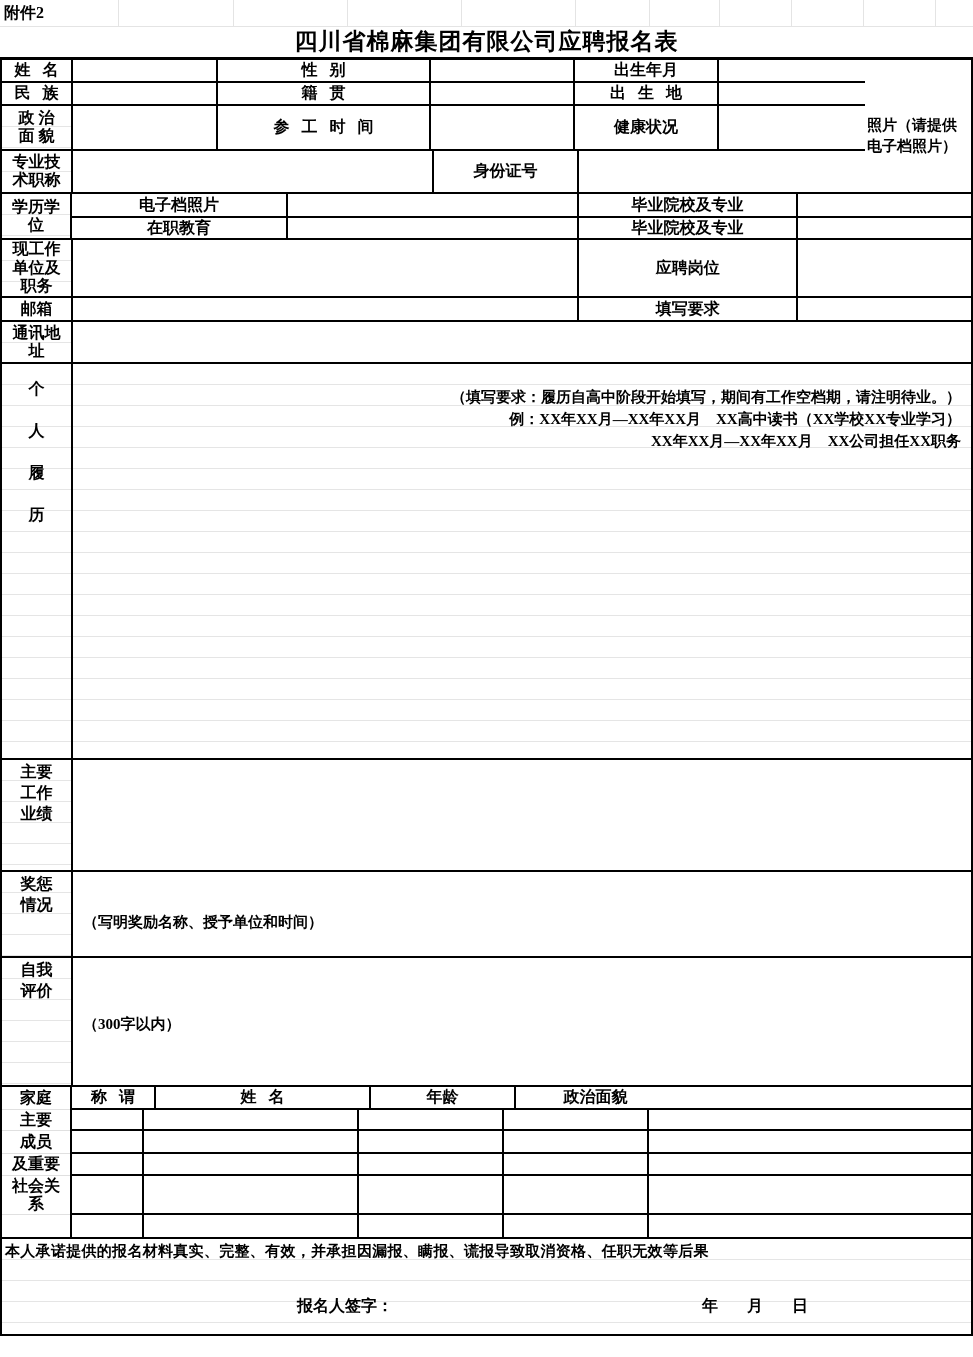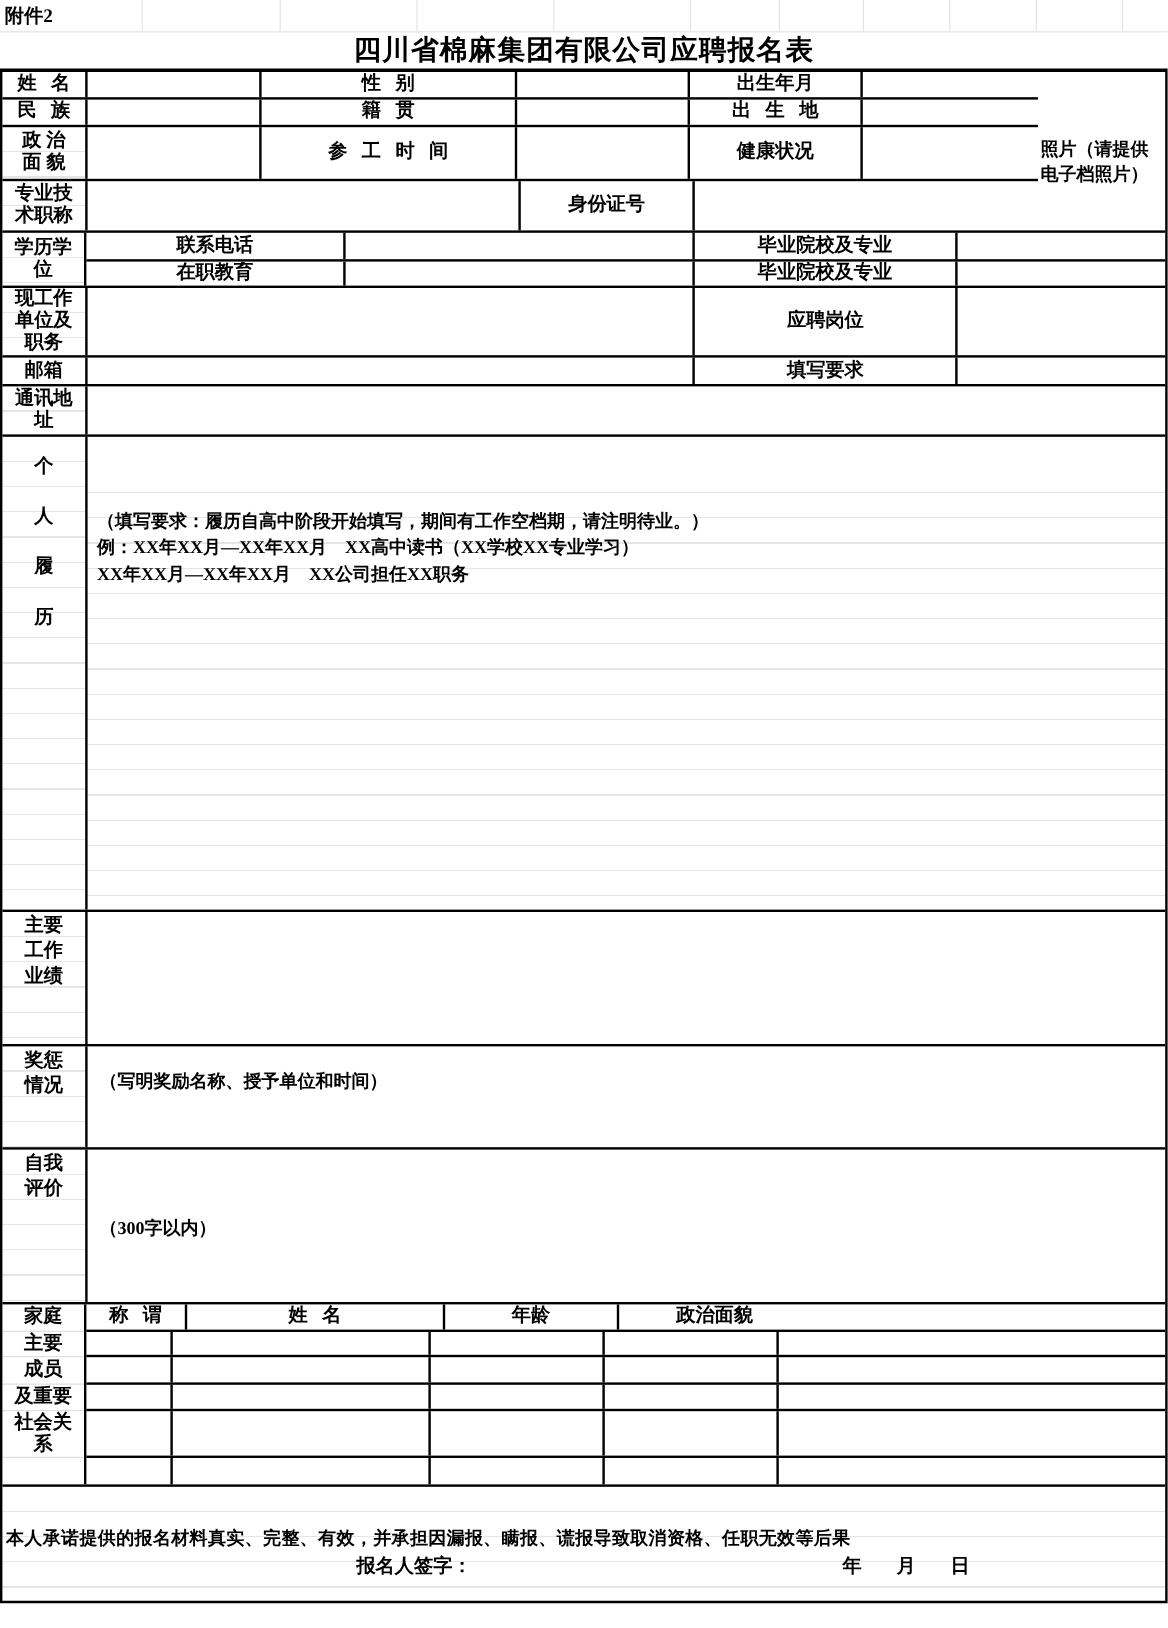--- a/index.html
+++ b/index.html
@@ -41,35 +41,35 @@
   .sp2 { letter-spacing:4px; text-indent:4px; }  
   .ghost {
     background-image:repeating-linear-gradient(to bottom, transparent 0 20px, rgba(0,0,0,0.10) 20px 21px);
   }
   .subcol { display:flex; flex-direction:column; }
   .subcol > .r:last-child { border-bottom:none; }
 
   
   .resume-lab { justify-content:flex-start; padding-top:4px; }
   .resume-lab span { display:block; line-height:42px; height:42px; }
-  .resume-body { display:block; text-align:left; padding:34px 10px 0 8px; font-size:15px; line-height:22px;margin-top:26px; }
+  .resume-body { display:block; text-align:right; padding:22px 10px 0 8px; font-size:15px; line-height:22px; }
 
   .toplab { justify-content:flex-start; padding-top:1px; }
   .toplab span { display:block; line-height:21px; }
 
   .hint-body { display:block; text-align:left; font-size:15px; }
 
   
   .fam-lab { flex-direction:column; justify-content:flex-start; padding:0; }
   .fam-slot { width:100%; display:flex; flex-direction:column; align-items:center; justify-content:center;
               border-bottom:1px solid rgba(0,0,0,0.12); line-height:18px; }
   .fam-slot:last-child { border-bottom:none; }
 
   .footer-cell { position:relative; display:block; text-align:left; }
-  .promise { padding:4px 2px 0 3px; font-size:15px; letter-spacing:0.3px;margin-top:32px; }
+  .promise { padding:4px 2px 0 3px; font-size:15px; letter-spacing:0.3px; }
   .sig { position:absolute; left:295px; top:58px; font-size:16px; font-weight:bold; }
   .ymd { position:absolute; left:700px; top:58px; display:flex; gap:29px; font-size:16px; font-weight:bold; }
 
   .photo-cell { text-align:left; align-items:flex-start; padding:55px 1px 0 2px; font-size:15px; line-height:21px; display:block; }
 </style>
 </head>
 <body>
 
 <div class="page">
 
@@ -130,21 +130,21 @@
       </div>
     </div>
 
     <div class="r" style="height:46px">
       <div class="c stack ghost" style="width:71px">
         <span>学历学</span>
         <span>位</span>
       </div>
       <div class="subcol" style="width:899px">
         <div class="r" style="height:25px">
-          <div class="c" style="width:216px">联系电话</div>
+          <div class="c" style="width:216px">电子档照片</div>
           <div class="c" style="width:291px"></div>
           <div class="c" style="width:219px">毕业院校及专业</div>
           <div class="c" style="width:173px; border-right:none"></div>
         </div>
         <div class="r" style="height:21px; border-bottom:none">
           <div class="c" style="width:216px">在职教育</div>
           <div class="c" style="width:291px"></div>
           <div class="c" style="width:219px">毕业院校及专业</div>
           <div class="c" style="width:173px; border-right:none"></div>
         </div>
@@ -198,21 +198,21 @@
         <span>业绩</span>
       </div>
       <div class="c" style="width:899px"></div>
     </div>
 
     <div class="r" style="height:86px">
       <div class="c toplab stack ghost" style="width:71px">
         <span>奖惩</span>
         <span>情况</span>
       </div>
-      <div class="c hint-body" style="width:899px; padding:22px 0 0 10px">
+      <div class="c hint-body" style="width:899px; padding:42px 0 0 10px">
         <span>（写明奖励名称、授予单位和时间）</span>
       </div>
     </div>
 
     <div class="r" style="height:129px">
       <div class="c toplab stack ghost" style="width:71px">
         <span>自我</span>
         <span>评价</span>
       </div>
       <div class="c hint-body" style="width:899px; padding:58px 0 0 10px">

